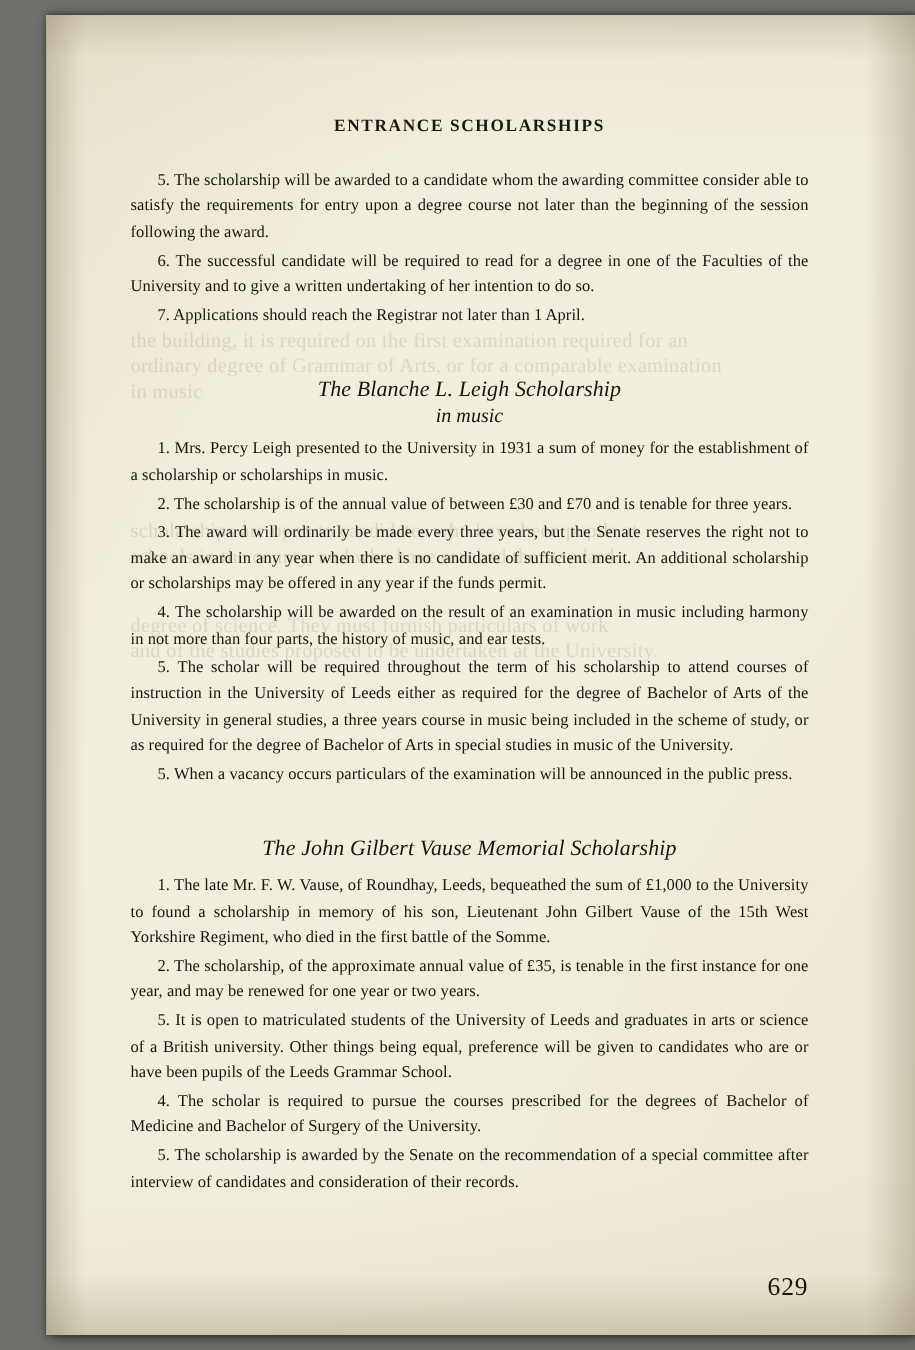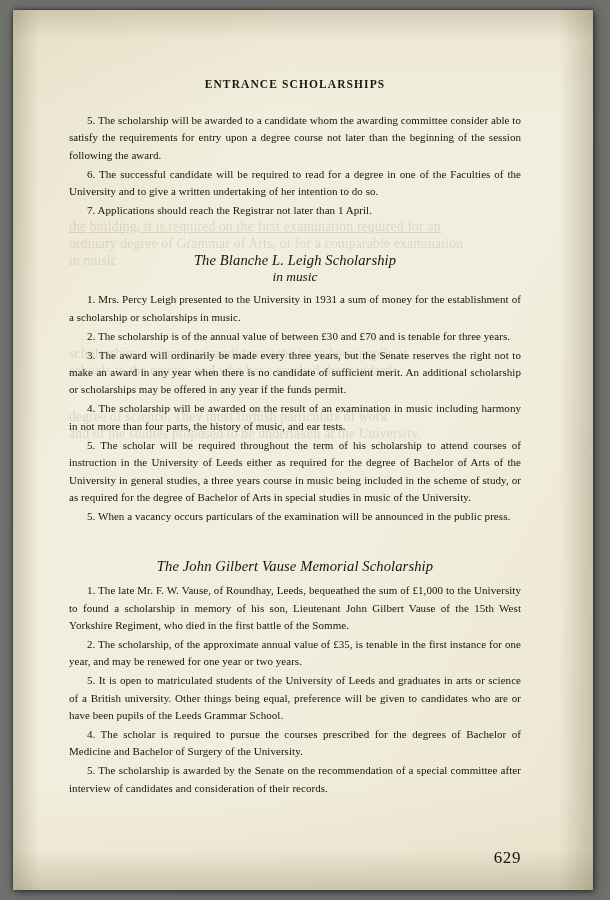--- a/index.html
+++ b/index.html
@@ -8,21 +8,21 @@
   }
   body {
     width: 610px;
     height: 900px;
     background: #6f6f6c;
     font-family: "Liberation Serif", serif;
     overflow: hidden;
   }
   .page {
     position: absolute;
-    left: 13px;
+    left: 31px;
     top: 10px;
     width: 580px;
     height: 880px;
     background: #f2eedd;
     background-image:
       linear-gradient(120deg, rgba(226,219,192,0.55) 0%, rgba(243,239,223,0.1) 28%, rgba(240,235,215,0.0) 60%, rgba(228,221,196,0.45) 100%),
       linear-gradient(0deg, rgba(221,214,186,0.40) 0%, rgba(245,241,227,0.0) 12%, rgba(245,241,227,0.0) 88%, rgba(224,217,189,0.35) 100%);
     box-shadow: 0 0 4px rgba(0,0,0,0.55), 2px 2px 9px rgba(0,0,0,0.45);
     overflow: hidden;
   }
@@ -125,21 +125,21 @@
   <div class="edge-shade"></div>
   <div class="top-shade"></div>
   <div class="bottom-shade"></div>
 
   <div class="page-inner">
 
     <div class="running-head">
       <span class="rh-strong">ENTRANCE SCHOLARSHIPS</span>
     </div>
 
-    <div class="ghost" style="top:140px; left:0;text-decoration:underline;">the building, it is required on the first examination required for an</div>
+    <div class="ghost" style="top:140px; left:0;">the building, it is required on the first examination required for an</div>
     <div class="ghost" style="top:157px; left:0;">ordinary degree of Grammar of Arts, or for a comparable examination</div>
     <div class="ghost" style="top:174px; left:0;">in music</div>
     <div class="ghost" style="top:284px; left:0;">schools in the county, and who have reached the standard</div>
     <div class="ghost" style="top:267px; left:0;">scholarships are open to candidates who have been pupils at</div>
     <div class="ghost" style="top:330px; left:0;">degree of science. They must furnish particulars of work</div>
     <div class="ghost" style="top:347px; left:0;">and of the studies proposed to be undertaken at the University.</div>
 
     <p class="body">5. The scholarship will be awarded to a candidate whom the awarding committee consider able to satisfy the requirements for entry upon a degree course not later than the beginning of the session following the award.</p>
     <p class="body">6. The successful candidate will be required to read for a degree in one of the Faculties of the University and to give a written undertaking of her intention to do so.</p>
     <p class="body gap-after">7. Applications should reach the Registrar not later than 1 April.</p>

